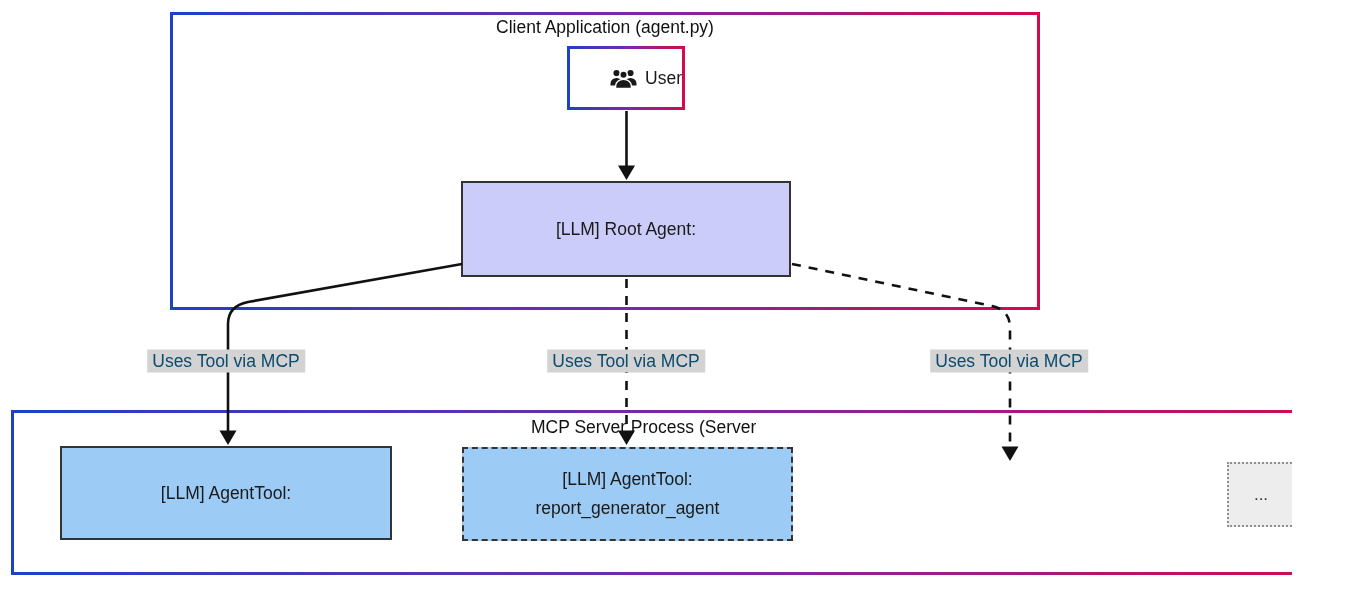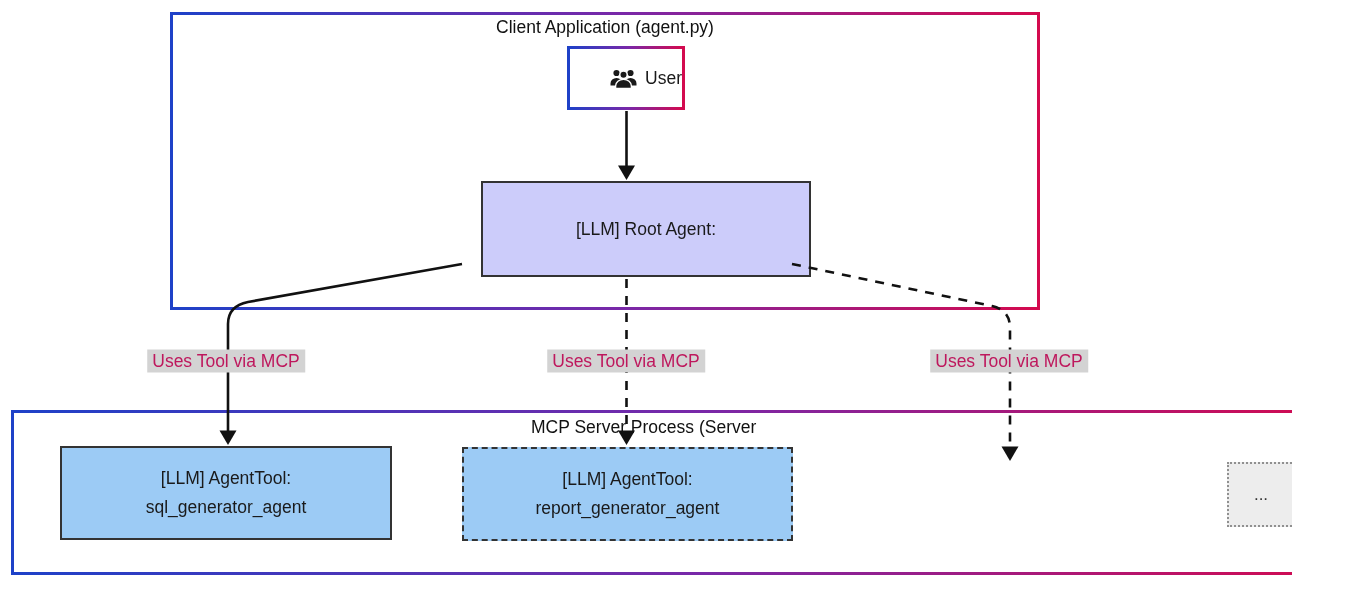--- a/index.html
+++ b/index.html
@@ -23,34 +23,34 @@
     position:absolute;box-sizing:border-box;display:flex;flex-direction:column;
     align-items:center;justify-content:center;text-align:center;
     font-size:17.5px;line-height:29px;color:#1a1a1a;
   }
   .user-node{
     left:567px;top:46px;width:118px;height:64px;
     flex-direction:row;gap:8px;background:#fff;line-height:normal;justify-content:flex-end;
   }
   .root-node{
     left:461px;top:181px;width:330px;height:96px;
-    background:#ccccfa;border:2px solid #333;margin-left:20px;
+    background:#ccccfa;border:2px solid #333;
   }
   .tool-node{background:#9ccbf5;border:2px solid #333;}
   .tool-sql{left:60px;top:446px;width:332px;height:94px;}
   .tool-report{left:462px;top:447px;width:331px;height:94px;border-style:dashed;}
   .tool-validator{left:862px;top:462px;width:295px;height:65px;border-style:dashed;}
   .dots-node{
     left:1227px;top:462px;width:68px;height:65px;
     background:#ededed;border:2px dotted #909090;font-size:17px;color:#333;
   }
   .edges-layer{position:absolute;left:0;top:0;pointer-events:none;}
   .edge-label{
     position:absolute;transform:translate(-50%,-50%);
-    background:#d3d3d3;color:#be185d;font-size:17.5px;
+    background:#d3d3d3;color:#0c4a6e;font-size:17.5px;
     padding:1px 5px;white-space:nowrap;
   }
   .users-icon{flex:0 0 auto;display:block;}
 </style>
 </head>
 <body>
 
 <div class="canvas">
 
   <div class="grad-border" style="left:170px;top:12px;width:870px;height:298px;"></div>
@@ -70,21 +70,20 @@
     </svg>
     <span>User</span>
   </div>
 
   <div class="node root-node">
     <div>[LLM] Root Agent:</div>
   </div>
 
   <div class="node tool-node tool-sql">
     <div>[LLM] AgentTool:</div>
-    <div>sql_generator_agent</div>
   </div>
 
   <div class="node tool-node tool-report">
     <div>[LLM] AgentTool:</div>
     <div>report_generator_agent</div>
   </div>
 
 
   <div class="node dots-node">
     <div>...</div>

